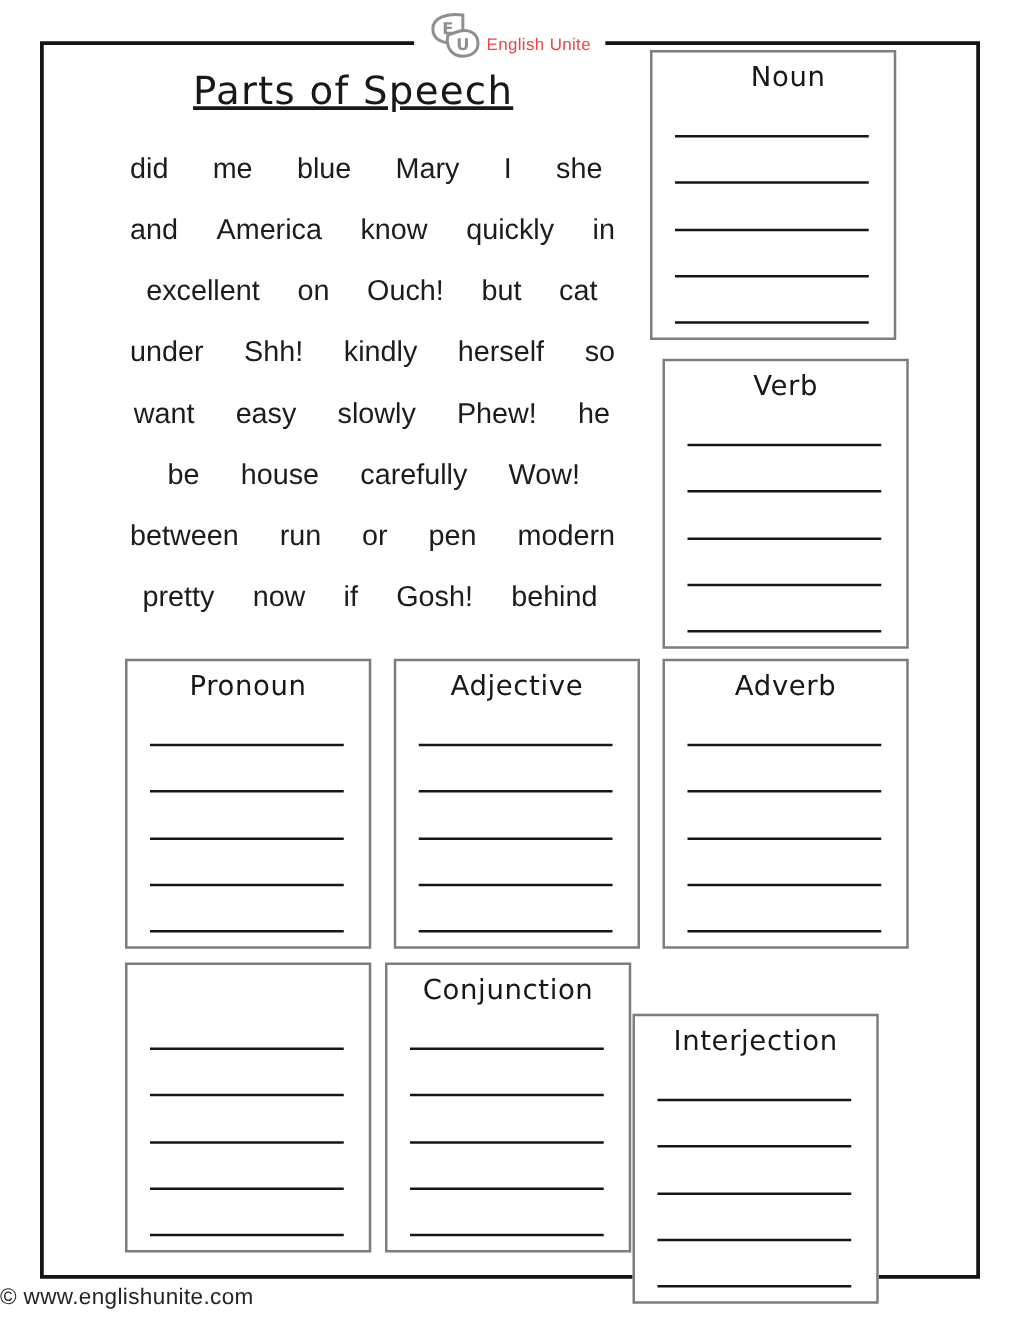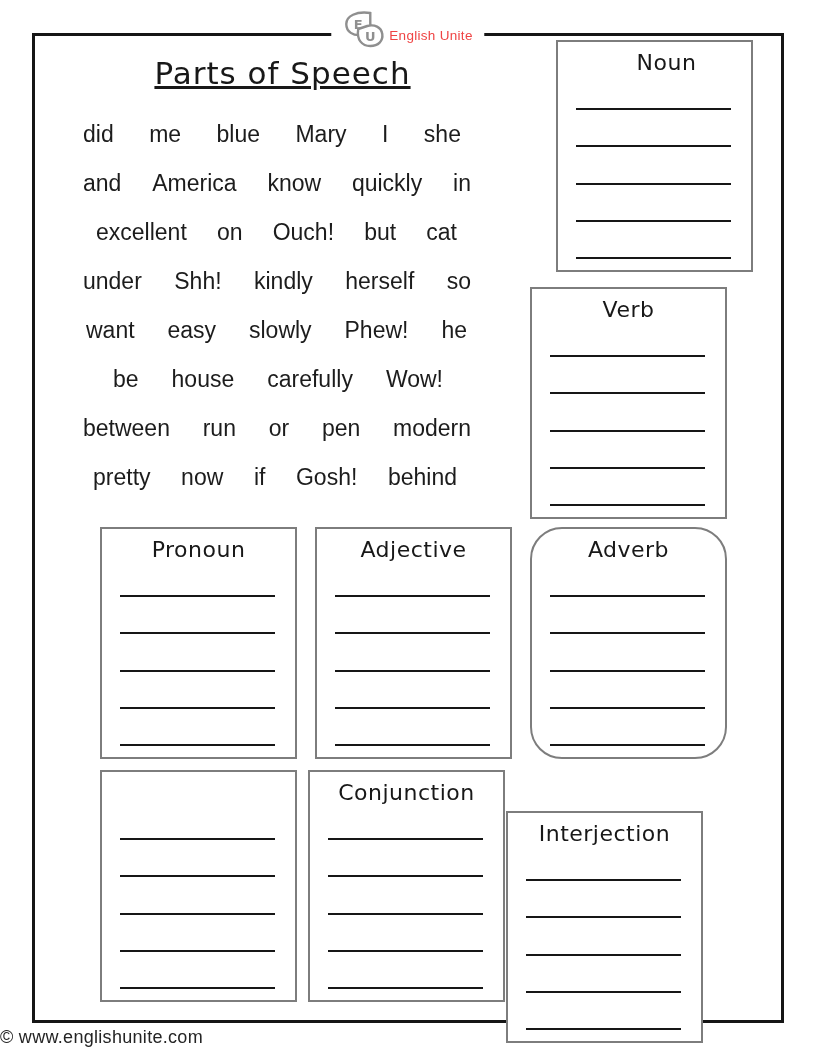--- a/index.html
+++ b/index.html
@@ -34,42 +34,42 @@
   .title {
     position:absolute; left:90px; top:55px; width:385px;
     text-align:center;
     font-family:"DejaVu Sans", sans-serif;
     font-size:31px; font-weight:500; letter-spacing:1px; color:#181818;
     z-index:2;
     text-decoration:underline;
   }
 
   
-  .wordbank { position:absolute; left:83px; top:110px; width:388px; z-index:2; }
+  .wordbank { position:absolute; left:104px; top:110px; width:388px; z-index:2; }
   .wb-line {
     display:flex; justify-content:space-between; align-items:center;
     height:49px; font-size:23px; color:#1c1c1c; white-space:nowrap;
   }
   .wb-line:nth-of-type(1){ padding-right:10px; }
   .wb-line:nth-of-type(3){ padding:0 14px 0 13px; }
   .wb-line:nth-of-type(5){ padding:0 4px 0 3px; }
   .wb-line:nth-of-type(6){ padding:0 28px 0 30px; }
   .wb-line:nth-of-type(8){ padding:0 14px 0 10px; }
 
   
   .boxes { position:absolute; inset:0; z-index:2; }
   .box {
     position:absolute; width:197px; height:232px;
     border:2px solid #7d7d7d; background:#fff;
   }
-  .box:nth-of-type(1){ left:556px; top:40px;padding-left:24px;  }  
+  .box:nth-of-type(1){ left:520px; top:40px;padding-left:24px;  }  
   .box:nth-of-type(2){ left:530px; top:287px; }  
   .box:nth-of-type(3){ left:100px; top:527px; }  
   .box:nth-of-type(4){ left:315px; top:527px; }  
-  .box:nth-of-type(5){ left:530px; top:527px;border-radius:32px; }  
+  .box:nth-of-type(5){ left:530px; top:527px; }  
   .box:nth-of-type(6){ left:100px; top:770px; }  
   .box:nth-of-type(7){ left:308px; top:770px; }  
   .box:nth-of-type(8){ left:506px; top:770px;margin-top:41px; }  
 
   .box-title {
     margin-top:8px; text-align:center;
     font-family:"DejaVu Sans", sans-serif;
     font-size:22px; font-weight:500; letter-spacing:.5px; color:#181818;
   }
   .box-lines {

